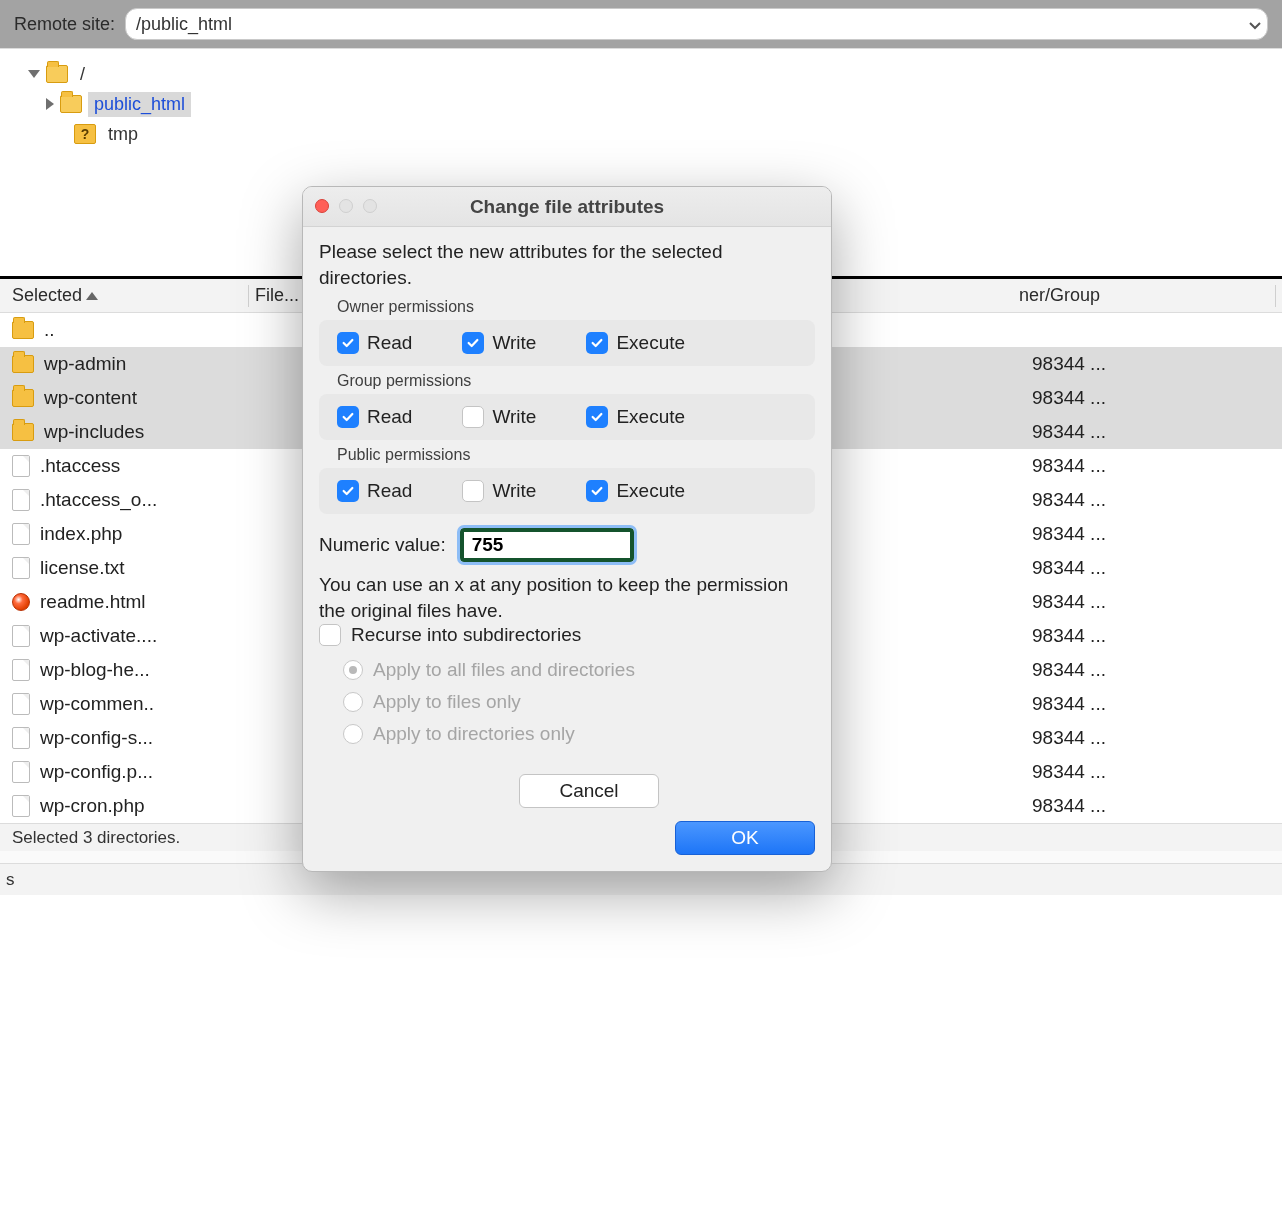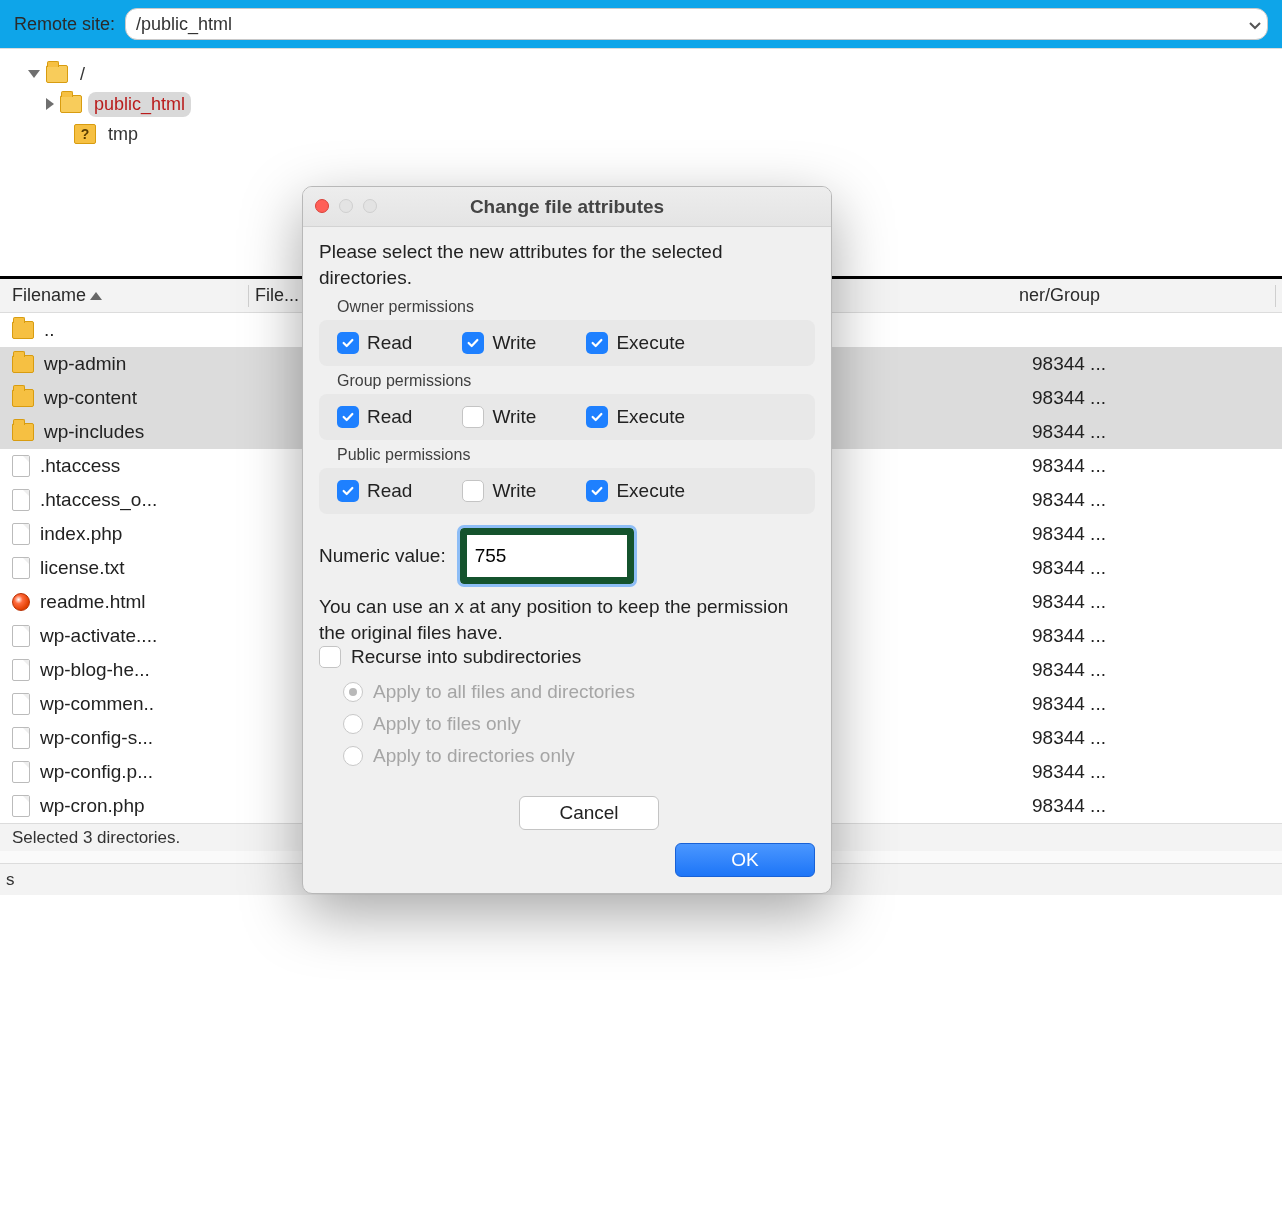--- a/index.html
+++ b/index.html
@@ -7,21 +7,21 @@
     font-family: -apple-system, "Helvetica Neue", Arial, sans-serif;
     font-size: 18px;
     background: #fff;
     color: #000;
     width: 1282px;
     height: 1226px;
     overflow: hidden;
     position: relative;
   }
   .topbar {
-    background: #0ea5e9;
+    background: #a3a3a3;
     border-bottom: 1px solid #dcdcdc;
     padding: 8px 14px;
     display: flex;
     align-items: center;
     gap: 10px;
   }
   .topbar label { color: #2b2b2b; }
   .path-input-wrap {
     flex: 1;
     display: flex;
@@ -97,22 +97,22 @@
     border-radius: 2px;
     display: flex; align-items: center; justify-content: center;
     font-weight: bold; font-size: 14px; color: #5a3d00;
   }
   .tree-label {
     color: #333;
     padding: 2px 6px;
   }
   .tree-label.selected {
     background: #d9d9d9;
-    color: #b91c1c;
-    border-radius: 8px;
+    color: #1d4ed8;
+    border-radius: 0;
   }
   .indent1 { padding-left: 28px; }
   .indent2 { padding-left: 56px; }
 
   .list-header {
     background: #f3f3f3;
     border-bottom: 1px solid #dcdcdc;
     display: flex;
     align-items: center;
     height: 34px;
@@ -232,26 +232,27 @@
     width: 22px; height: 22px;
     border-radius: 5px;
     display: flex; align-items: center; justify-content: center;
   }
   .cb.checked { background: #1e80ff; }
   .cb.unchecked { background: #fff; border: 1px solid #c4c4c4; }
   .cb svg { width: 14px; height: 14px; }
   .numeric-row { display:flex; align-items:center; gap:14px; margin: 14px 0 10px 0; }
   .numeric-input {
     width: 174px; height: 34px;
-    border: 7px solid #14532d;
+    border: 4px solid #14532d;
     border-radius: 4px;
     outline: 3px solid #8dbdf6;
-    padding: 21px 8px;
+    padding: 12px 8px;
     font-size: 19px;
     background: #fff;
+    font-weight: bold;
   }
   .hint { line-height: 1.35; }
   .recurse-row { display:flex; align-items:center; gap:10px; margin-bottom:8px; }
   .radio-group { padding-left: 24px; }
   .radio-row { display:flex; align-items:center; gap:10px; height:32px; color:#a5a5a5; }
   .radio {
     width: 20px; height: 20px; border-radius:50%;
     border: 1px solid #c8c8c8; background:#fff;
     display:flex; align-items:center; justify-content:center;
   }
@@ -292,21 +293,21 @@
     <span class="tree-label selected">public_html</span>
   </div>
   <div class="tree-row indent2">
     <span class="folder-q">?</span>
     <span class="tree-label">tmp</span>
   </div>
 </div>
 
 <div class="list-header">
   <div class="col-name">
-    <span>Filename</span>
+    <span>Selected</span>
     <span class="sort-caret"></span>
   </div>
   <span class="col-divider"></span>
   <div class="col-size">File...</div>
   <div class="col-mid"></div>
   <div class="col-owner">ner/Group</div>
   <span class="col-divider"></span>
 </div>
 
 <div class="file-list" id="file-list">

